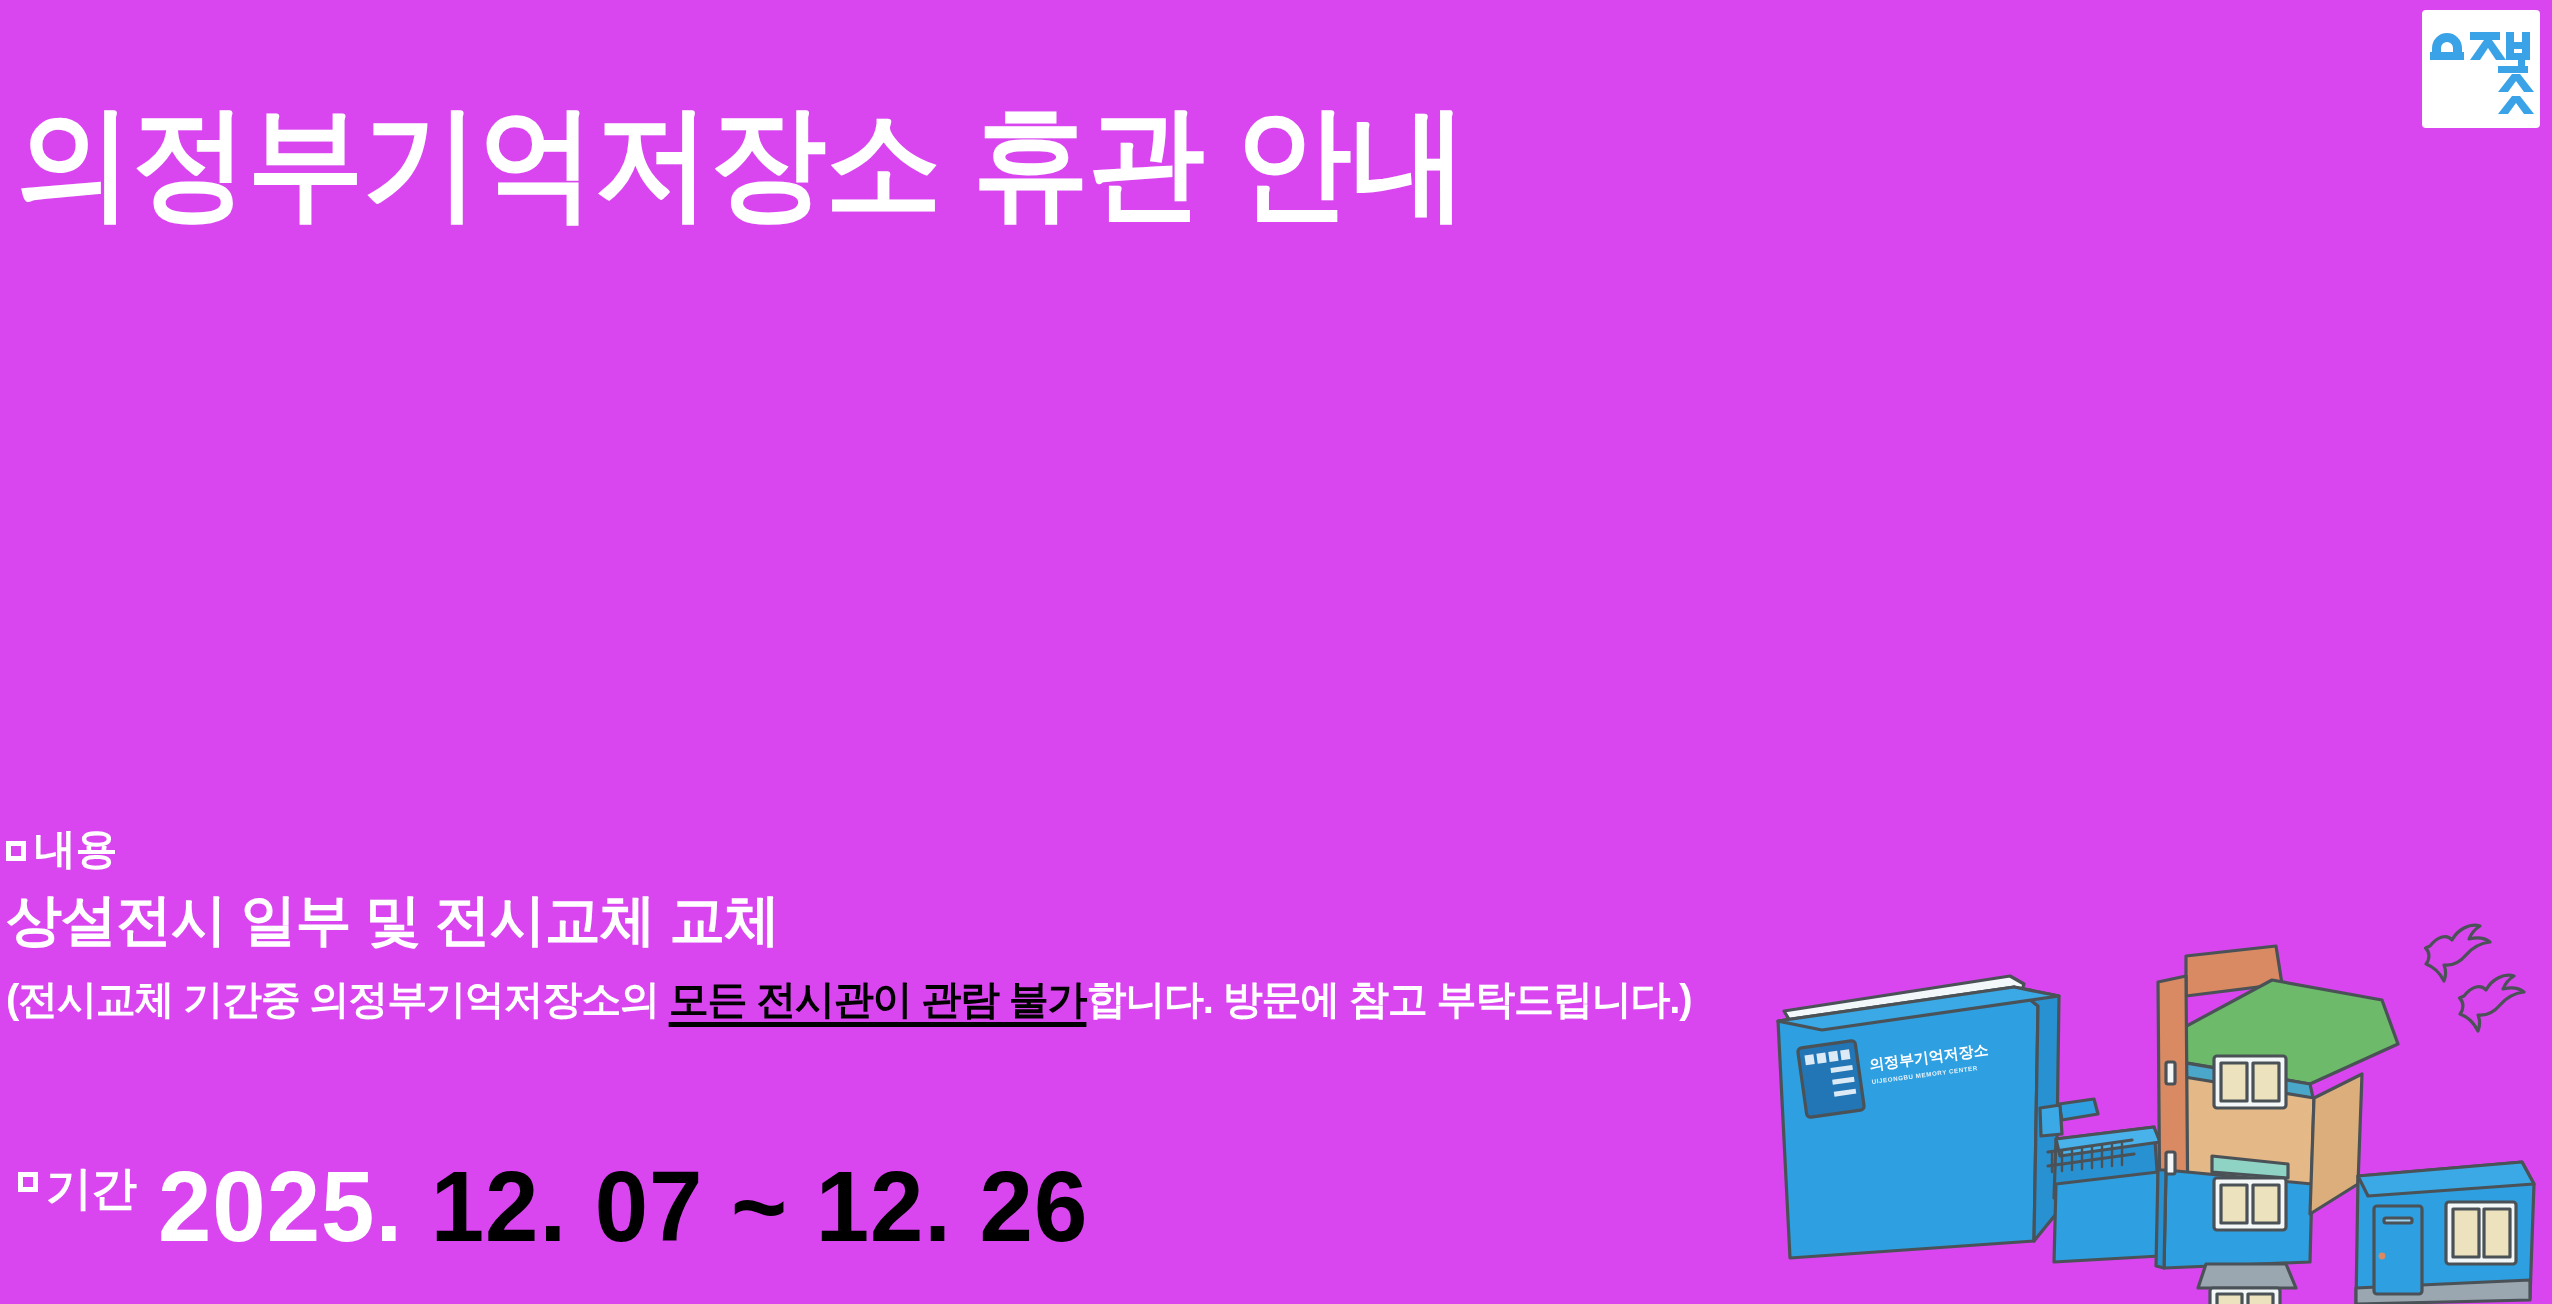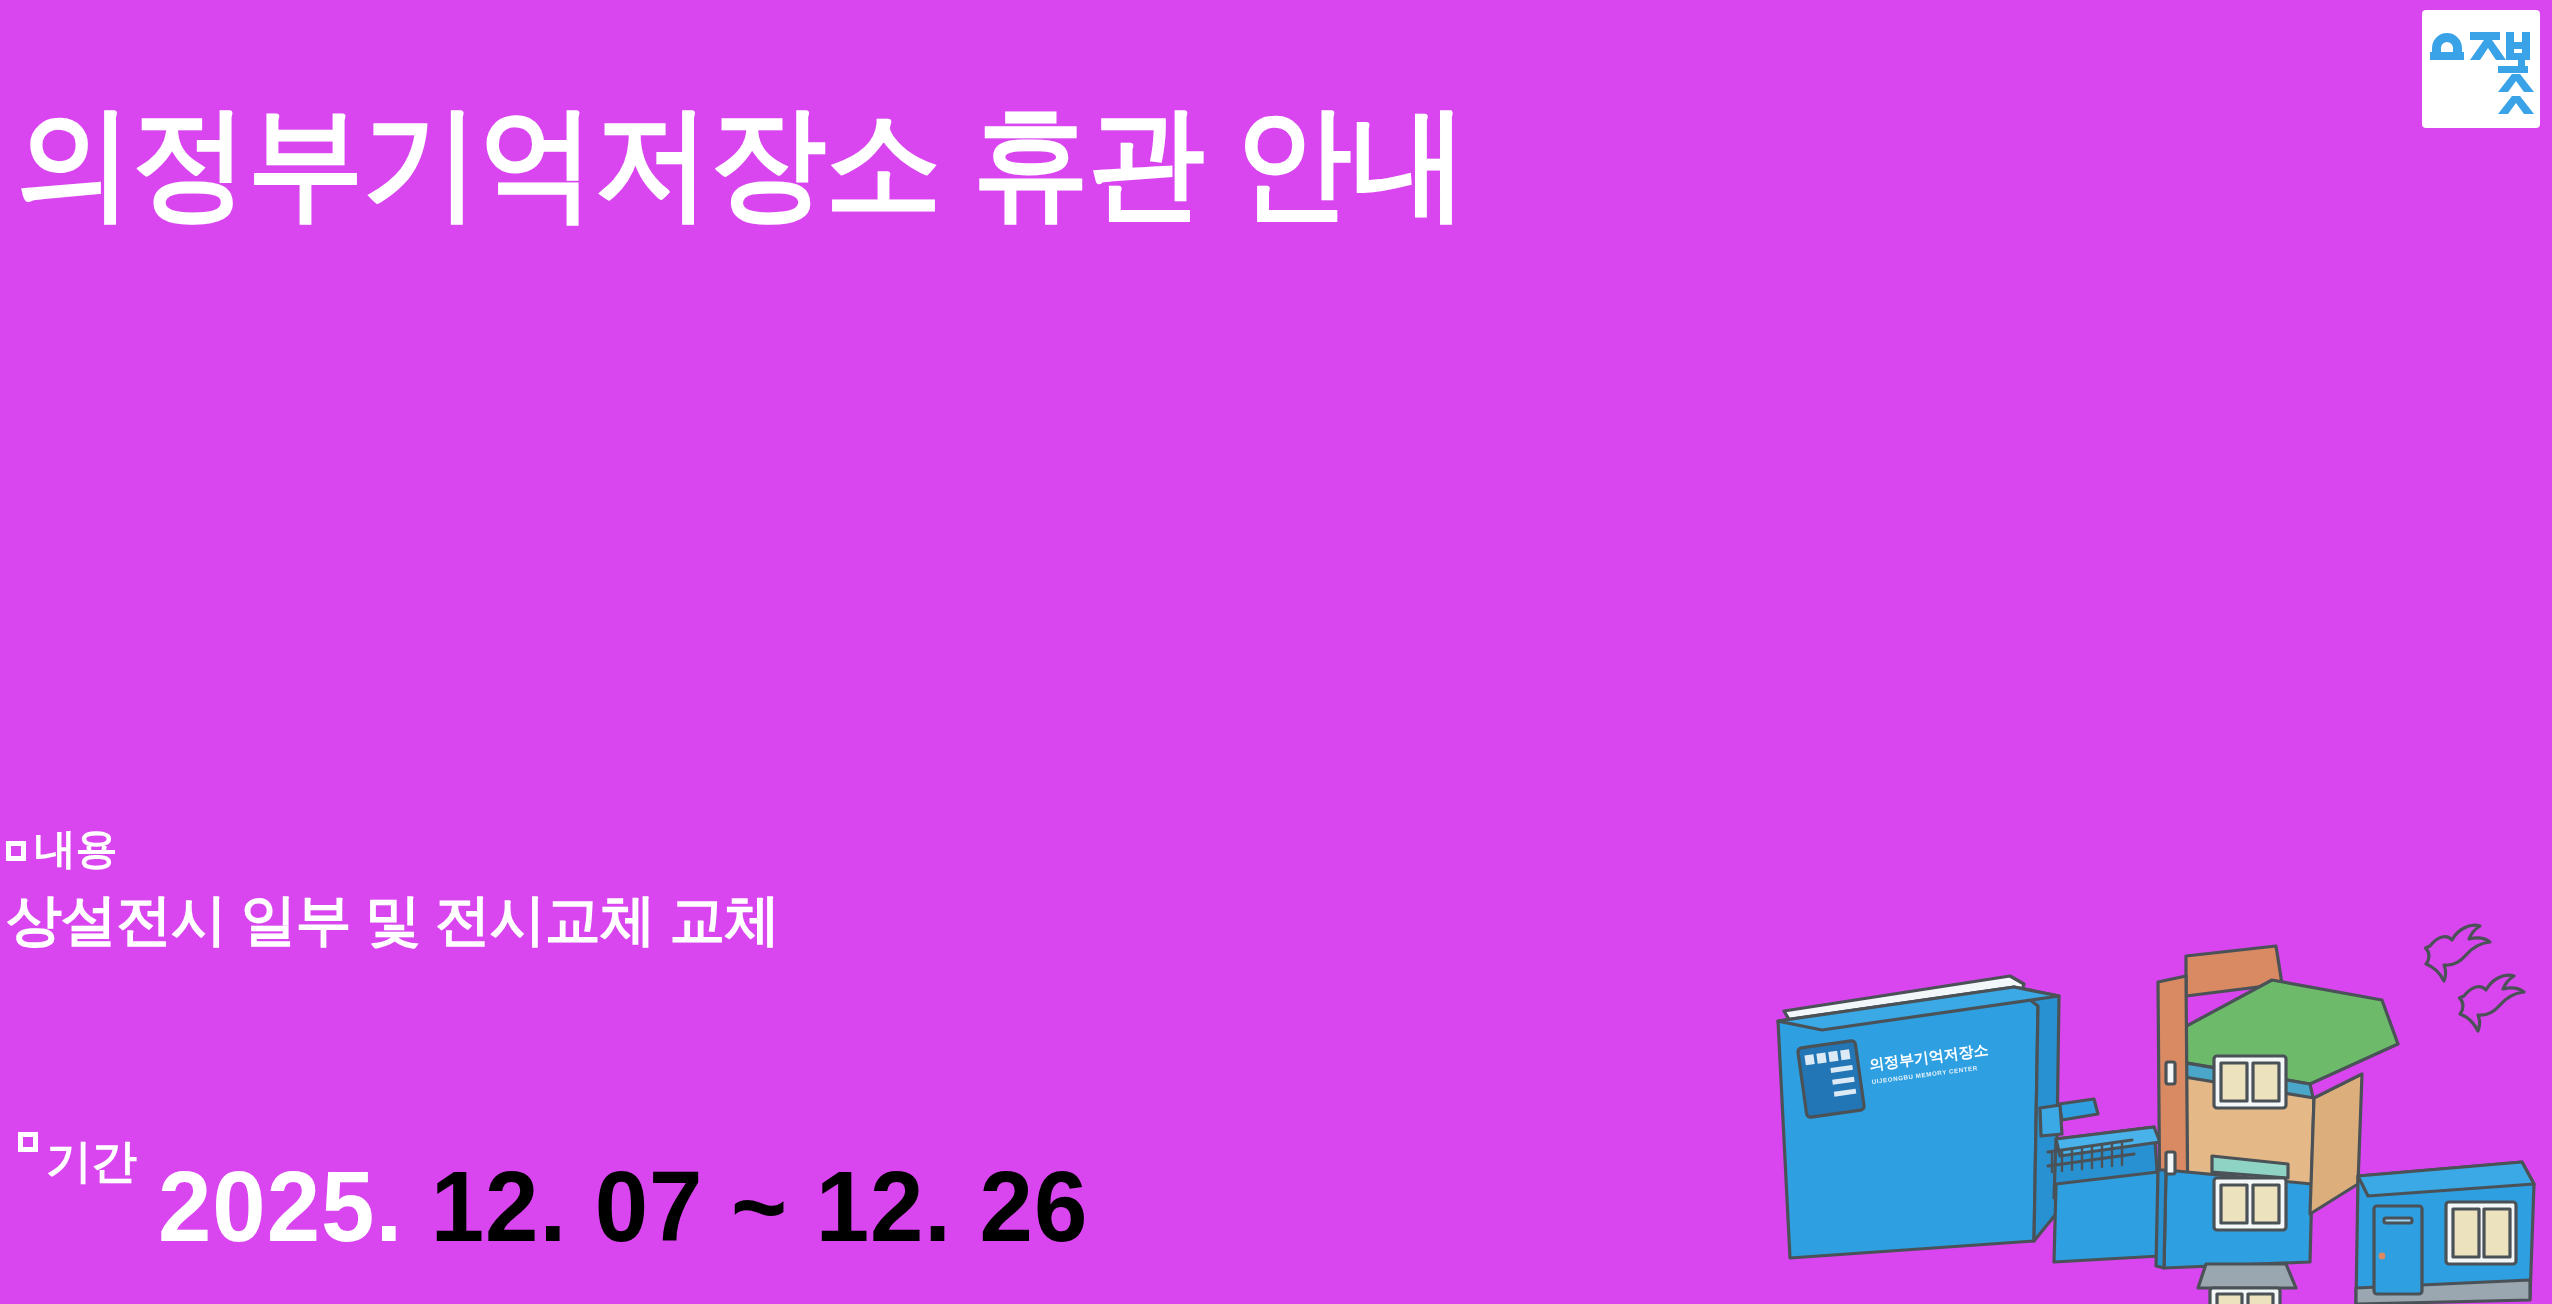--- a/index.html
+++ b/index.html
@@ -116,21 +116,21 @@
     text-decoration-thickness: 5px;
     text-underline-offset: 9px;
   }
 
   
   .period-row {
     position: absolute;
     left: 18px;
     top: 1156px;
     display: flex;
-    align-items: flex-start;
+    align-items: center;
     white-space: nowrap;
   }
   .period-label {
     font-size: 46px;
     font-weight: 800;
     color: #ffffff;
     line-height: 1;
     letter-spacing: -1px;
     position: relative;
     top: -18px;
@@ -207,20 +207,23 @@
 
   <div class="body-block">
 
     <div class="bullet-row">
       <span class="sq"></span>
       <span class="label-content">내용</span>
     </div>
 
     <div class="headline">상설전시 일부 및 전시교체 교체</div>
 
+    <div class="note">
+      <span>(전시교체 기간중 의정부기억저장소의 </span><span class="em">모든 전시관이 관람 불가</span><span>합니다. 방문에 참고 부탁드립니다.)</span>
+    </div>
   </div>
 
   <div class="period-row">
     <span class="sq period-sq"></span>
     <span class="period-label">기간</span>
     <span class="period-value">
       <span class="year">2025.</span>
       <span class="range">12. 07 ~ 12. 26</span>
     </span>
   </div>

